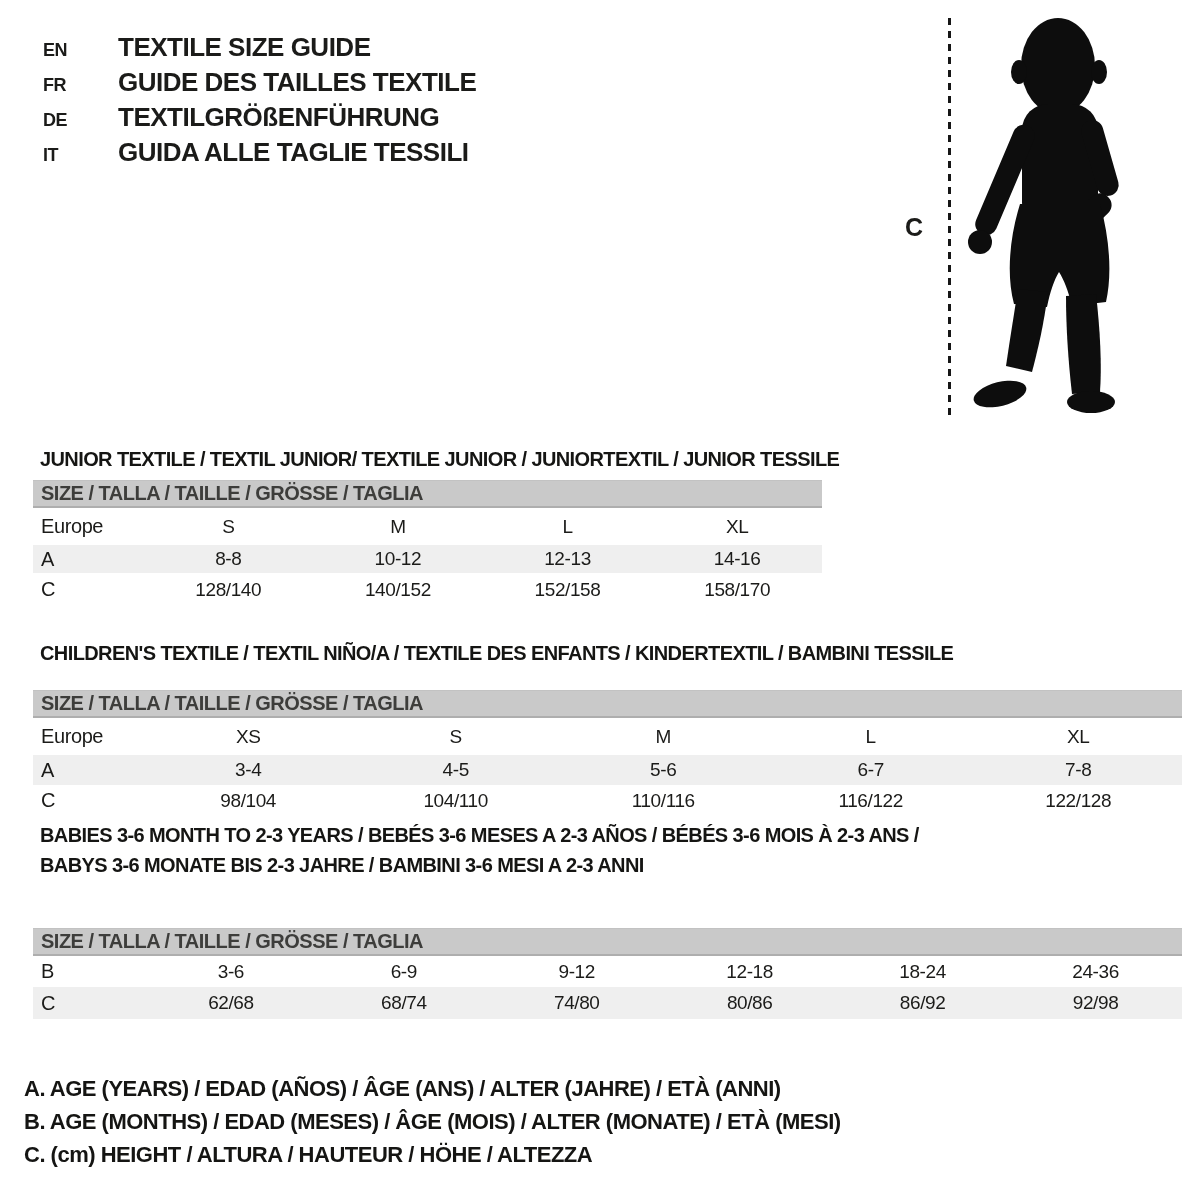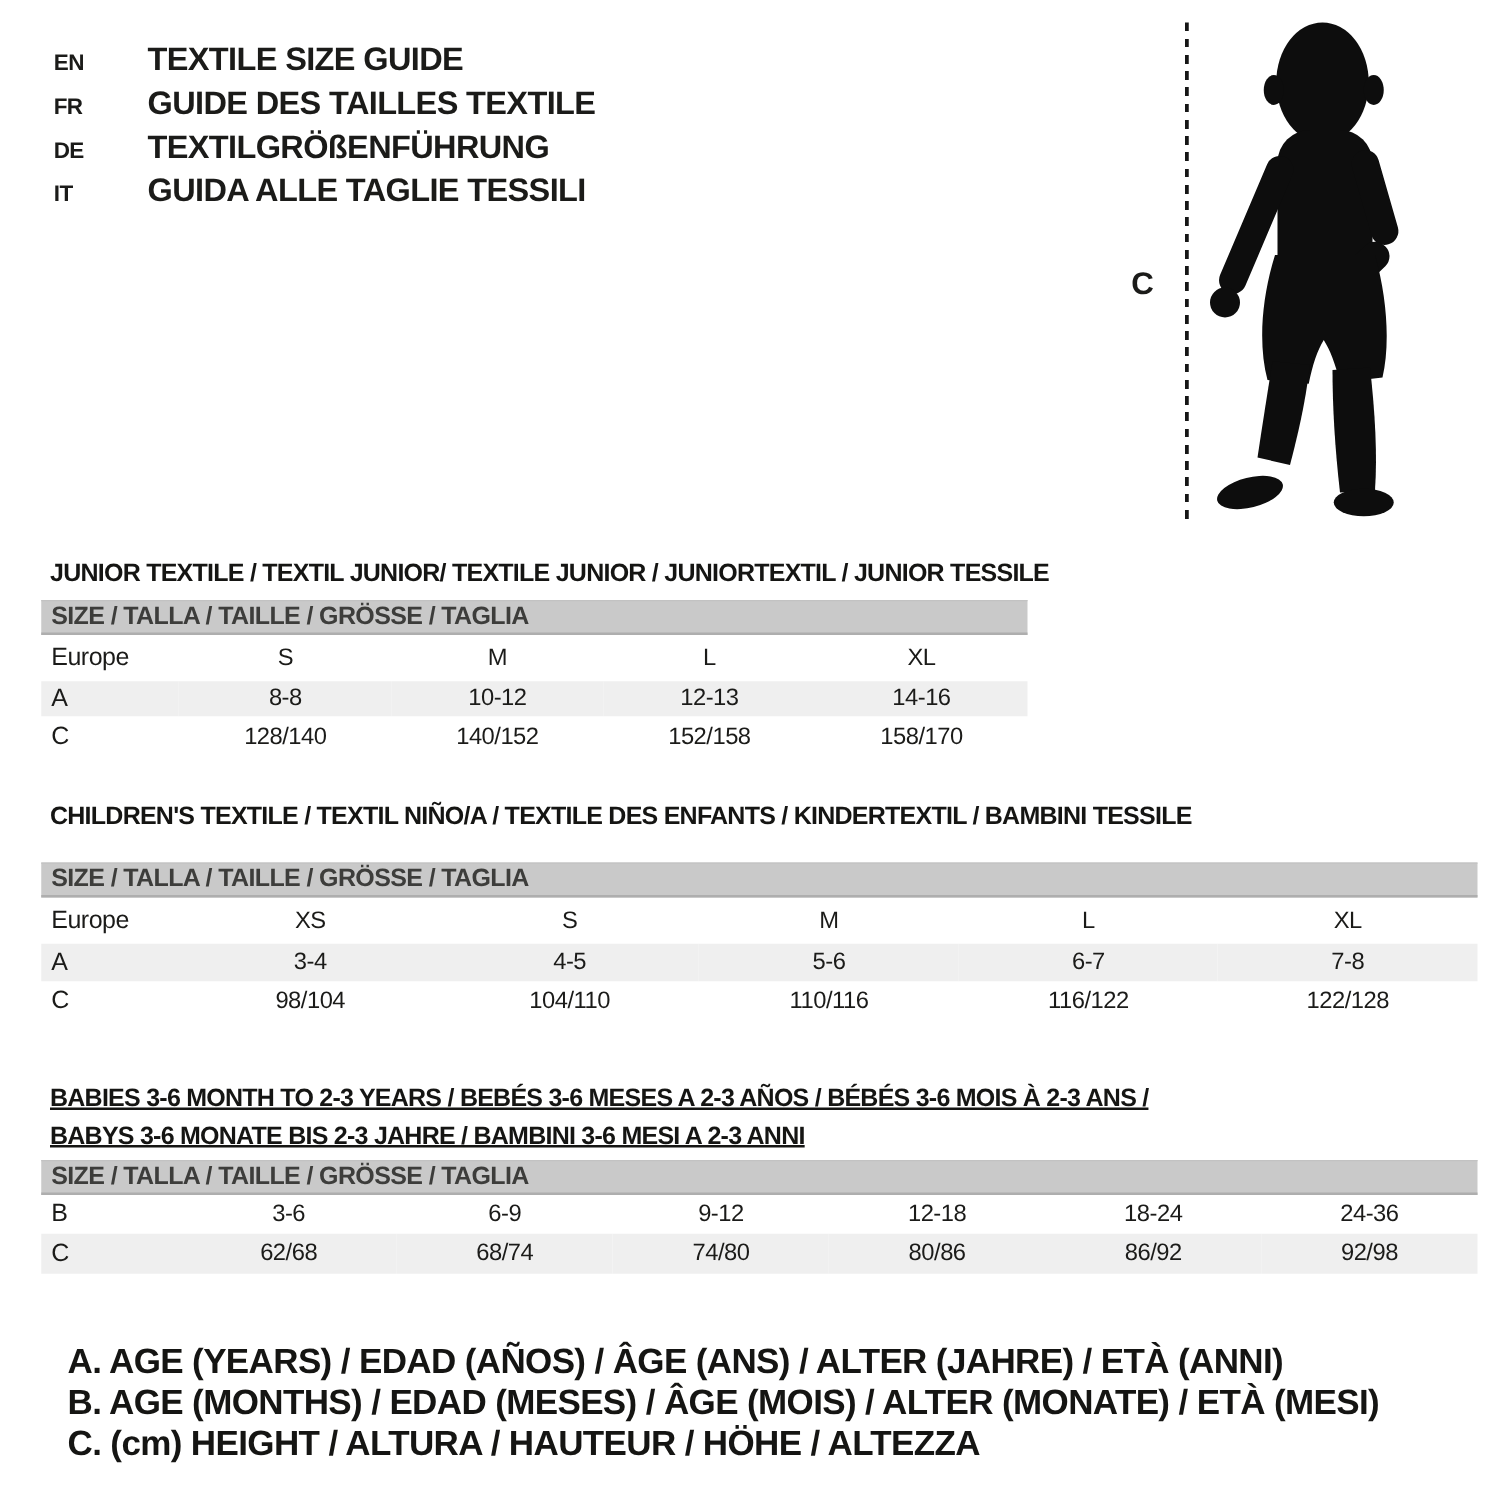--- a/index.html
+++ b/index.html
@@ -31,21 +31,21 @@
   .tbl table{width:100%;border-collapse:collapse;table-layout:fixed;}
   .tbl td{font-size:19px;font-weight:400;letter-spacing:-0.4px;text-align:center;
     color:#1b1b19;padding:0;vertical-align:middle;}
   .tbl td.lab{text-align:left;padding-left:8px;font-size:20px;}
   tr.stripe td{background:#efefef;}
   .t1 tr.hdr td{height:37px;} .t1 tr.ra td{height:28px;} .t1 tr.rc td{height:33px;}
   .t2 tr.hdr td{height:37px;} .t2 tr.ra td{height:30px;} .t2 tr.rc td{height:31px;}
   .t3 tr.rb td{height:31px;}  .t3 tr.rc td{height:32px;}
 
   
-  .legend{position:absolute;left:54px;top:1072px;font-size:28px;font-weight:700;
+  .legend{position:absolute;left:24px;top:1072px;font-size:22px;font-weight:700;
     letter-spacing:-0.5px;color:#151513;}
   .legend div{line-height:33px;white-space:nowrap;}
 </style>
 </head>
 <body>
 
 <div class="page">
 
   <div class="langs">
     <div class="lang-row">
@@ -158,21 +158,21 @@
           <td>98/104</td>
           <td>104/110</td>
           <td>110/116</td>
           <td>116/122</td>
           <td>122/128</td>
         </tr>
       </tbody>
     </table>
   </div>
 
-  <div class="tbl-title" style="top:864px;text-decoration:underline;">
+  <div class="tbl-title" style="top:820px;">
     <span class="tline">BABIES 3-6 MONTH TO 2-3 YEARS / BEBÉS 3-6 MESES A 2-3 AÑOS / BÉBÉS 3-6 MOIS À 2-3 ANS /</span>
     <span class="tline">BABYS 3-6 MONATE BIS 2-3 JAHRE / BAMBINI 3-6 MESI A 2-3 ANNI</span>
   </div>
   <div class="tbl t3" style="left:33px;top:928px;width:1149px;">
     <div class="band">
       <span>SIZE / TALLA / TAILLE / GRÖSSE / TAGLIA</span>
     </div>
     <table>
       <colgroup>
           <col style="width:9.7%">

